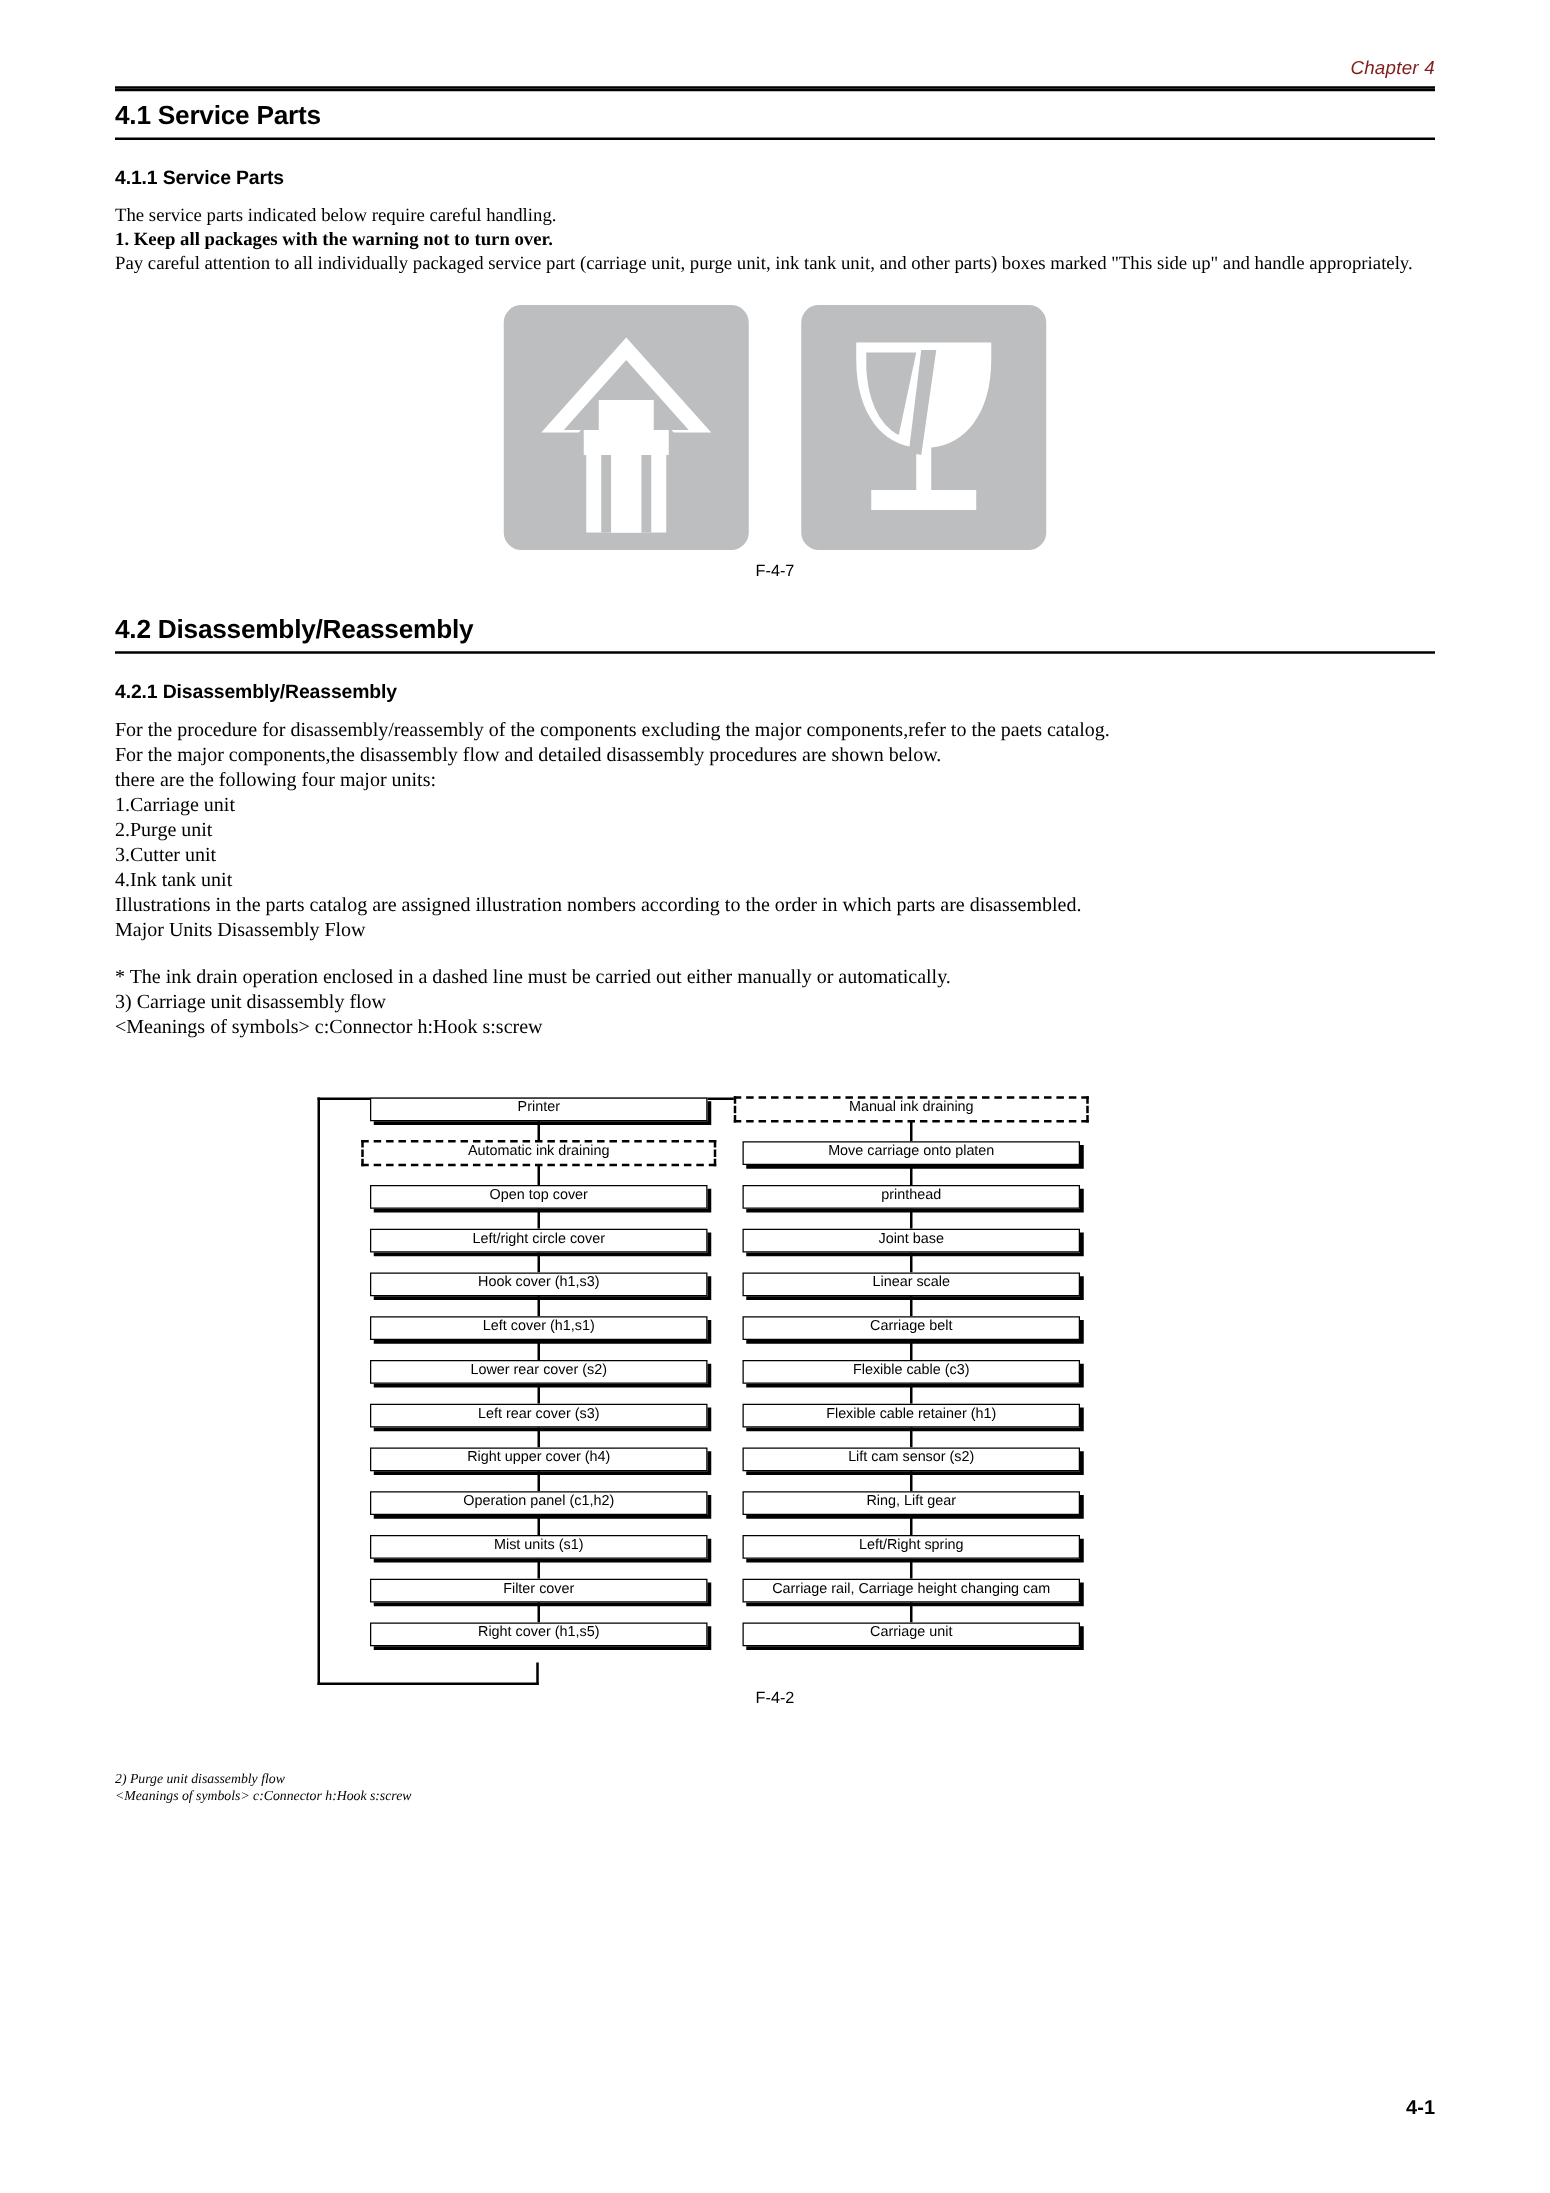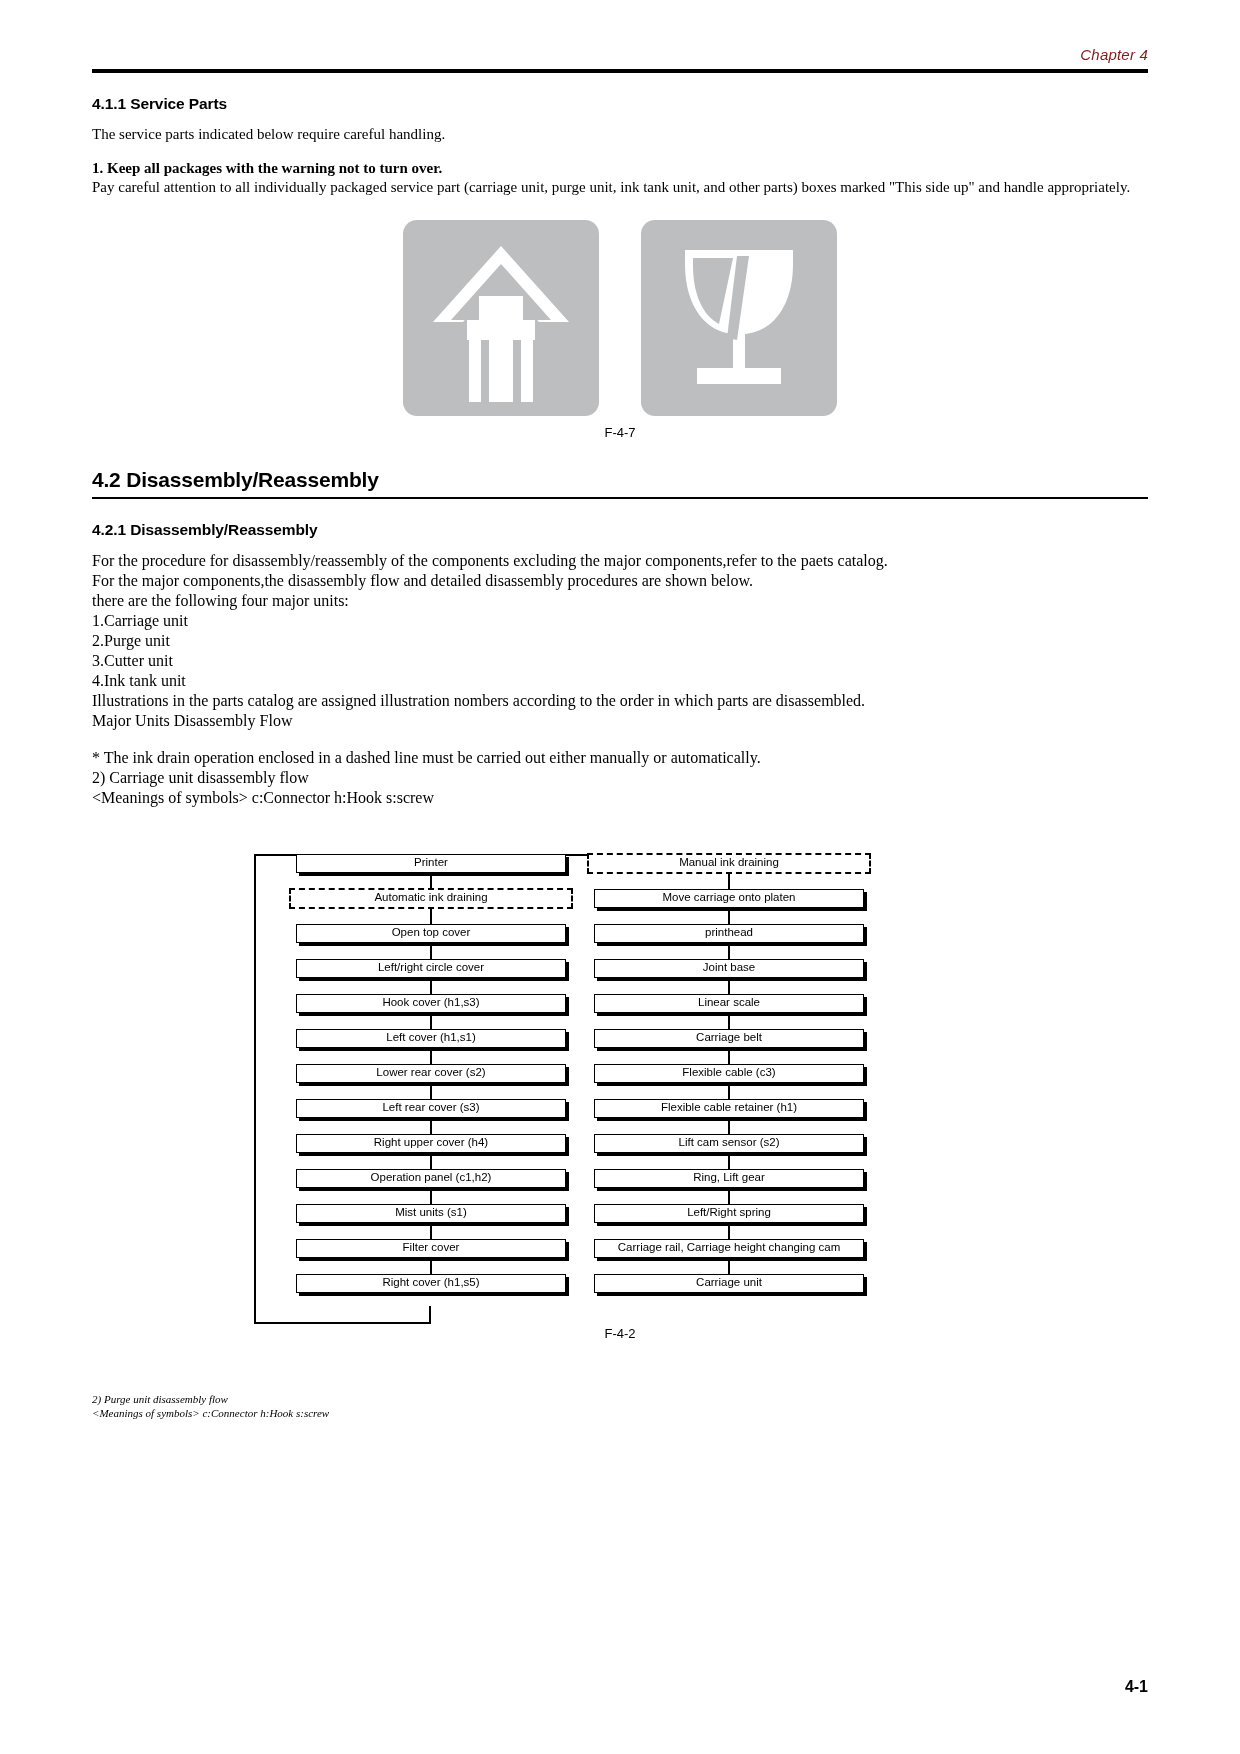--- a/index.html
+++ b/index.html
@@ -54,21 +54,21 @@
     font-size: 15.5px;
     margin: 22px 0 12px 0;
     letter-spacing: -0.1px;
   }
 
   p.body {
     font-size: 15px;
     line-height: 1.28;
     margin: 0 0 0 0;
   }
-  p.body.gap { margin-top: 15px; }
+  p.body.gap { }
   .tight { line-height: 1.25; }
   .tight div { white-space: nowrap; }
 
   
   .fig1 {
     margin-top: 22px;
     display: flex;
     justify-content: center;
     gap: 42px;
   }
@@ -176,20 +176,21 @@
   }
 </style>
 </head>
 <body>
 
 <div class="page">
 
   <div class="running-head">Chapter 4</div>
   <div class="hdr-rule"></div>
 
+  <h1 class="sec">4.1 Service Parts</h1>
   <h2 class="subsec">4.1.1 Service Parts</h2>
   <p class="body">The service parts indicated below require careful handling.</p>
   <p class="body gap" style="font-weight:bold;">1. Keep all packages with the warning not to turn over.</p>
   <p class="body">Pay careful attention to all individually packaged service part (carriage unit, purge unit, ink tank unit, and other parts) boxes marked "This side up" and handle appropriately.</p>
 
   <div class="fig1">
     <div class="symbol">
       <svg viewBox="0 0 196 196" width="196" height="196" aria-hidden="true">
         <path d="M98 28 L160 98 L130 98 L130 182 L66 182 L66 98 L36 98 Z" fill="#ffffff"></path>
         <path d="M98 52 L140 97 L118 97 L118 182 L78 182 L78 97 L56 97 Z" fill="#bcbec0"></path>
@@ -219,21 +220,21 @@
     <div>1.Carriage unit</div>
     <div>2.Purge unit</div>
     <div>3.Cutter unit</div>
     <div>4.Ink tank unit</div>
     <div>Illustrations in the parts catalog are assigned illustration nombers according to the order in which parts are disassembled.</div>
     <div>Major Units Disassembly Flow</div>
   </div>
 
   <div class="body tight" style="margin-top:17px;">
     <div>* The ink drain operation enclosed in a dashed line must be carried out either manually or automatically.</div>
-    <div>2) Carriage unit disassembly flow</div>
+    <div>3) Carriage unit disassembly flow</div>
     <div>&lt;Meanings of symbols&gt;  c:Connector  h:Hook  s:screw</div>
   </div>
 
   <div class="flow-wrap">
     <div class="flow-cols">
       <div class="route" style="left:-42px; top:0px; width:2px; height:470px;"></div>
       <div class="route" style="left:-42px; top:0px; width:382px; height:2px;"></div>
       <div class="route" style="left:-42px; top:468px; width:177px; height:2px;"></div>
       <div class="route" style="left:133px; top:452px; width:2px; height:18px;"></div>
       <div class="route" style="left:338px; top:0px; width:2px; height:18px;"></div>

